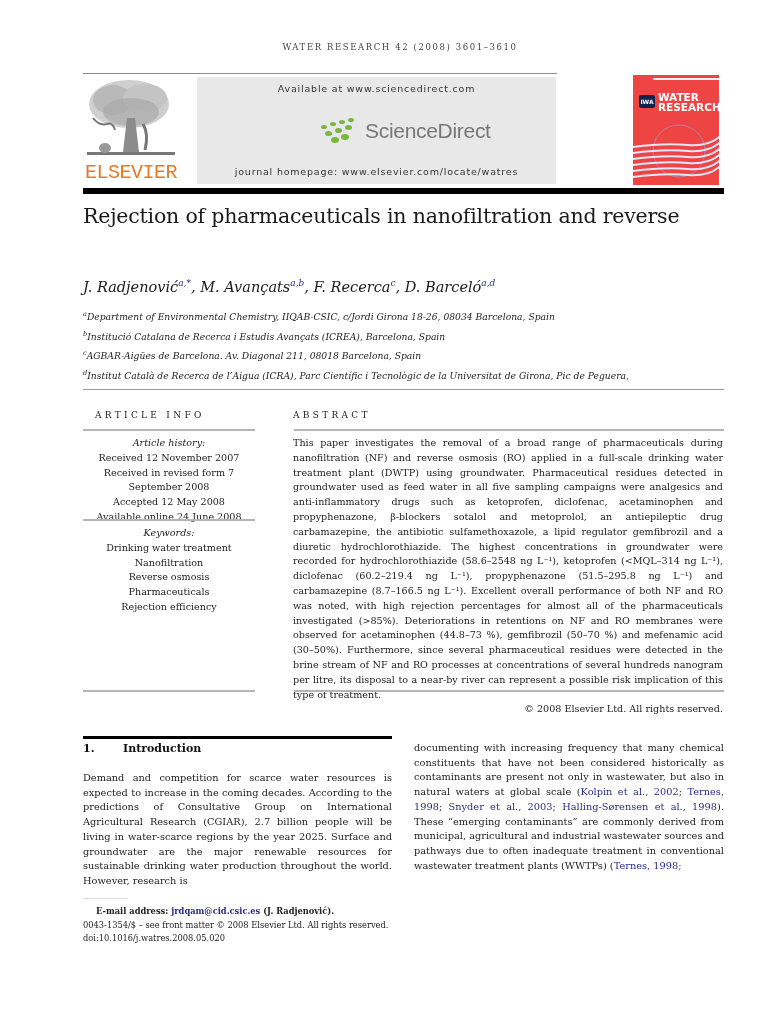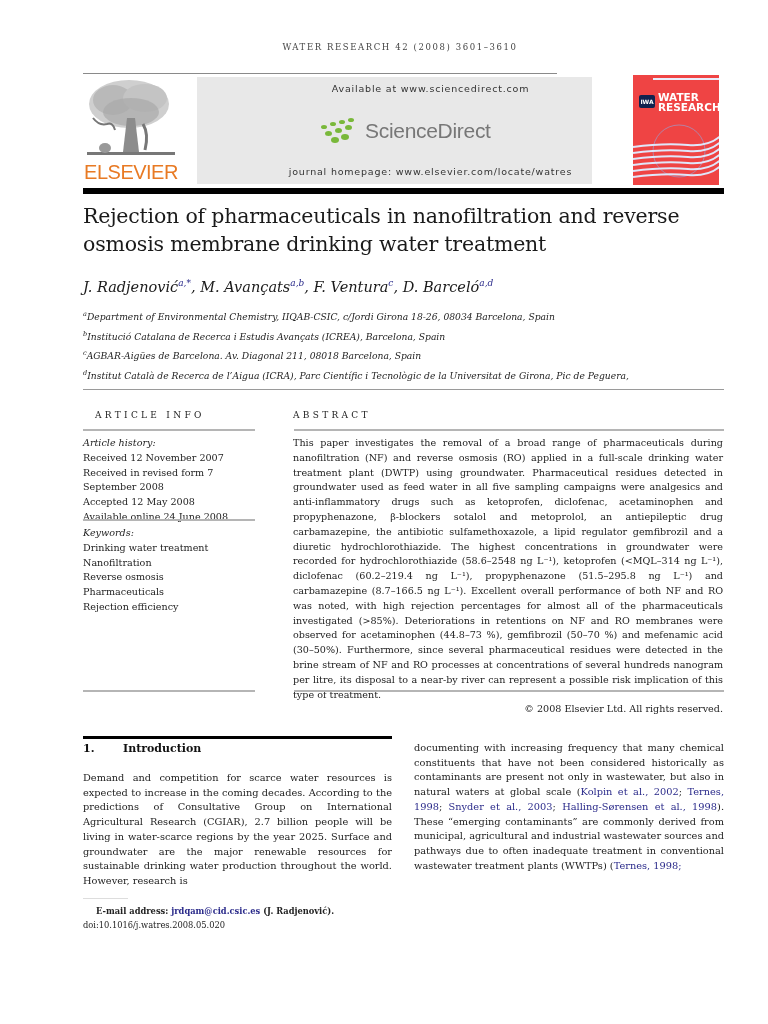--- a/index.html
+++ b/index.html
@@ -4,43 +4,43 @@
 <style>
   html, body { margin: 0; padding: 0; background: #ffffff; }
   body { width: 768px; height: 1024px; position: relative; overflow: hidden;
          font-family: "DejaVu Serif", serif; color: #222; }
   .abs { position: absolute; margin-left: 16px; }
   .running-head { top: 42px; left: 0; width: 768px; text-align: center;
     font-size: 8.5px; letter-spacing: 1.6px; color: #444; font-family: "DejaVu Serif", serif; }
   .rule-thin { height: 1px; background: #8a8a8a; }
   .rule-grey { height: 2px; background: #b5b5b5; }
   .rule-black { background: #000; }
-  .banner { top: 77px; left: 181px; width: 359px; height: 107px; background: #e8e8e8; padding-left: 36px; }
+  .banner { top: 77px; left: 181px; width: 359px; height: 107px; background: #e8e8e8; }
   .banner .avail { position: absolute; top: 6px; width: 100%; text-align: center;
     font-family: "DejaVu Sans", sans-serif; font-size: 9.5px; letter-spacing: 0.8px; color: #333; }
   .banner .sd { position: absolute; top: 38px; left: 122px; height: 32px; display: flex; align-items: center; }
   .banner .sd-text { font-family: "Liberation Sans", sans-serif; font-size: 21px; color: #777; letter-spacing: -0.3px; margin-left: 6px; }
   .banner .home { position: absolute; bottom: 7px; width: 100%; text-align: center;
     font-family: "DejaVu Sans", sans-serif; font-size: 9.5px; letter-spacing: 0.8px; color: #333; }
   .elsevier-logo { top: 78px; left: 67px; width: 96px; height: 106px; }
   .elsevier-word { position: absolute; bottom: 0; left: 0; width: 100%; text-align: center;
-    font-family: Liberation Sans, sans-serif; font-size: 20px; color: #e87a24; letter-spacing: -0.5px; }
+    font-family: Liberation Mono, monospace; font-size: 20px; color: #e87a24; letter-spacing: -0.5px; }
   .cover { top: 75px; left: 617px; width: 86px; height: 110px; background: #ef4444; overflow: hidden; }
   .cover .c-title { position: absolute; top: 17px; left: 25px; font-family: "DejaVu Sans", sans-serif;
     font-weight: bold; font-size: 10.5px; line-height: 10px; color: #fff; }
   .cover .c-badge { position: absolute; top: 20px; left: 6px; width: 16px; height: 13px; background: #10224f;
     color: #fff; font-size: 6px; font-weight: bold; font-family: "DejaVu Sans", sans-serif; text-align: center; line-height: 13px; border-radius: 2px; }
   .title { top: 202px; left: 67px; width: 640px; font-family: "DejaVu Serif", serif; font-weight: normal;
     font-size: 20.5px; line-height: 28px; color: #1a1a1a; letter-spacing: -0.2px; }
   .authors { top: 278px; left: 67px; font-family: "DejaVu Serif", serif; font-style: italic; font-size: 14.5px; color: #1a1a1a; }
   .authors sup { color: #2a2a8a; font-size: 9px; }
   .affils { top: 306px; left: 67px; width: 640px; font-style: italic; font-size: 9.2px; line-height: 16.5px; color: #222; }
   .affils sup { font-size: 6.5px; }
   .sec-head { font-size: 9px; letter-spacing: 3.3px; color: #222; }
-  .info { left: 67px; width: 172px; font-size: 9.6px; line-height: 14.8px; color: #222; }
+  .info { left: 67px; width: 172px; font-size: 9.6px; line-height: 14.8px; color: #222; text-align: center; }
   .info .lbl { font-style: italic; }
   .abstract-body { top: 436px; left: 277px; width: 430px; font-size: 9.6px; line-height: 14.8px;
     text-align: justify; color: #222; }
   .copyright-line { text-align: right; }
   .intro-head { top: 742px; left: 67px; font-weight: bold; font-size: 11px; color: #111; }
   .intro-head .num { display: inline-block; width: 40px; }
   .col { font-size: 9.8px; line-height: 14.7px; text-align: justify; color: #222; }
   .ref { color: #2a2a8a; }
   .footnotes { top: 905px; left: 67px; width: 645px; font-size: 8.3px; line-height: 13.5px; color: #222; }
   .footnotes .indent { padding-left: 13px; font-weight: bold; }
@@ -101,27 +101,26 @@
     <path d="M0 48 Q30 44 55 46 T92 32" stroke="#dfe7fb" stroke-width="2" fill="none"></path>
     <path d="M0 54 Q30 50 55 52 T92 38" stroke="#dfe7fb" stroke-width="2" fill="none"></path>
     <path d="M0 60 Q30 56 55 58 T92 44" stroke="#dfe7fb" stroke-width="2" fill="none"></path>
   </svg>
 </div>
 
 <div class="abs rule-black" style="top:188px;left:67px;width:641px;height:6px;"></div>
 
 <div class="abs title">
   <div>Rejection of pharmaceuticals in nanofiltration and reverse</div>
-  <div>osmosis membrane drinking water treatment</div>
 </div>
 
 <div class="abs authors">
   <span>J. Radjenović</span><sup>a,*</sup>,
   <span>M. Avançats</span><sup>a,b</sup>,
-  <span>F. Ventura</span><sup>c</sup>,
+  <span>F. Recerca</span><sup>c</sup>,
   <span>D. Barceló</span><sup>a,d</sup>
 </div>
 
 <div class="abs affils">
   <div><sup>a</sup><span>Department of Environmental Chemistry, IIQAB-CSIC, c/Jordi Girona 18-26, 08034 Barcelona, Spain</span></div>
   <div><sup>b</sup><span>Institució Catalana de Recerca i Estudis Avançats (ICREA), Barcelona, Spain</span></div>
   <div><sup>c</sup><span>AGBAR-Aigües de Barcelona. Av. Diagonal 211, 08018 Barcelona, Spain</span></div>
   <div><sup>d</sup><span>Institut Català de Recerca de l’Aigua (ICRA), Parc Científic i Tecnològic de la Universitat de Girona, Pic de Peguera,</span></div>
 </div>
 
@@ -160,14 +159,15 @@
   <span class="num">1.</span><span>Introduction</span>
 </div>
 <div class="abs col" style="top:771px;left:67px;width:309px;">Demand and competition for scarce water resources is expected to increase in the coming decades. According to the predictions of Consultative Group on International Agricultural Research (CGIAR), 2.7 billion people will be living in water-scarce regions by the year 2025. Surface and groundwater are the major renewable resources for sustainable drinking water production throughout the world. However, research is</div>
 <div class="abs col" style="top:741px;left:398px;width:310px;">
   <span>documenting with increasing frequency that many chemical constituents that have not been considered historically as contaminants are present not only in wastewater, but also in natural waters at global scale (</span><a class="ref">Kolpin et al., 2002</a>; <a class="ref">Ternes, 1998</a>; <a class="ref">Snyder et al., 2003</a>; <a class="ref">Halling-Sørensen et al., 1998</a><span>). These “emerging contaminants” are commonly derived from municipal, agricultural and industrial wastewater sources and pathways due to often inadequate treatment in conventional wastewater treatment plants (WWTPs) (</span><a class="ref">Ternes, 1998;</a>
 </div>
 
 <div class="abs" style="top:898px;left:67px;width:45px;height:1px;background:#ddd;"></div>
 <div class="abs footnotes">
   <div class="indent"><span>E-mail address: </span><a class="ref">jrdqam@cid.csic.es</a><span> (J. Radjenović).</span></div>
+  <div>0043-1354/$ – see front matter © 2008 Elsevier Ltd. All rights reserved.</div>
   <div>doi:10.1016/j.watres.2008.05.020</div>
 </div>
 
 </body></html>

